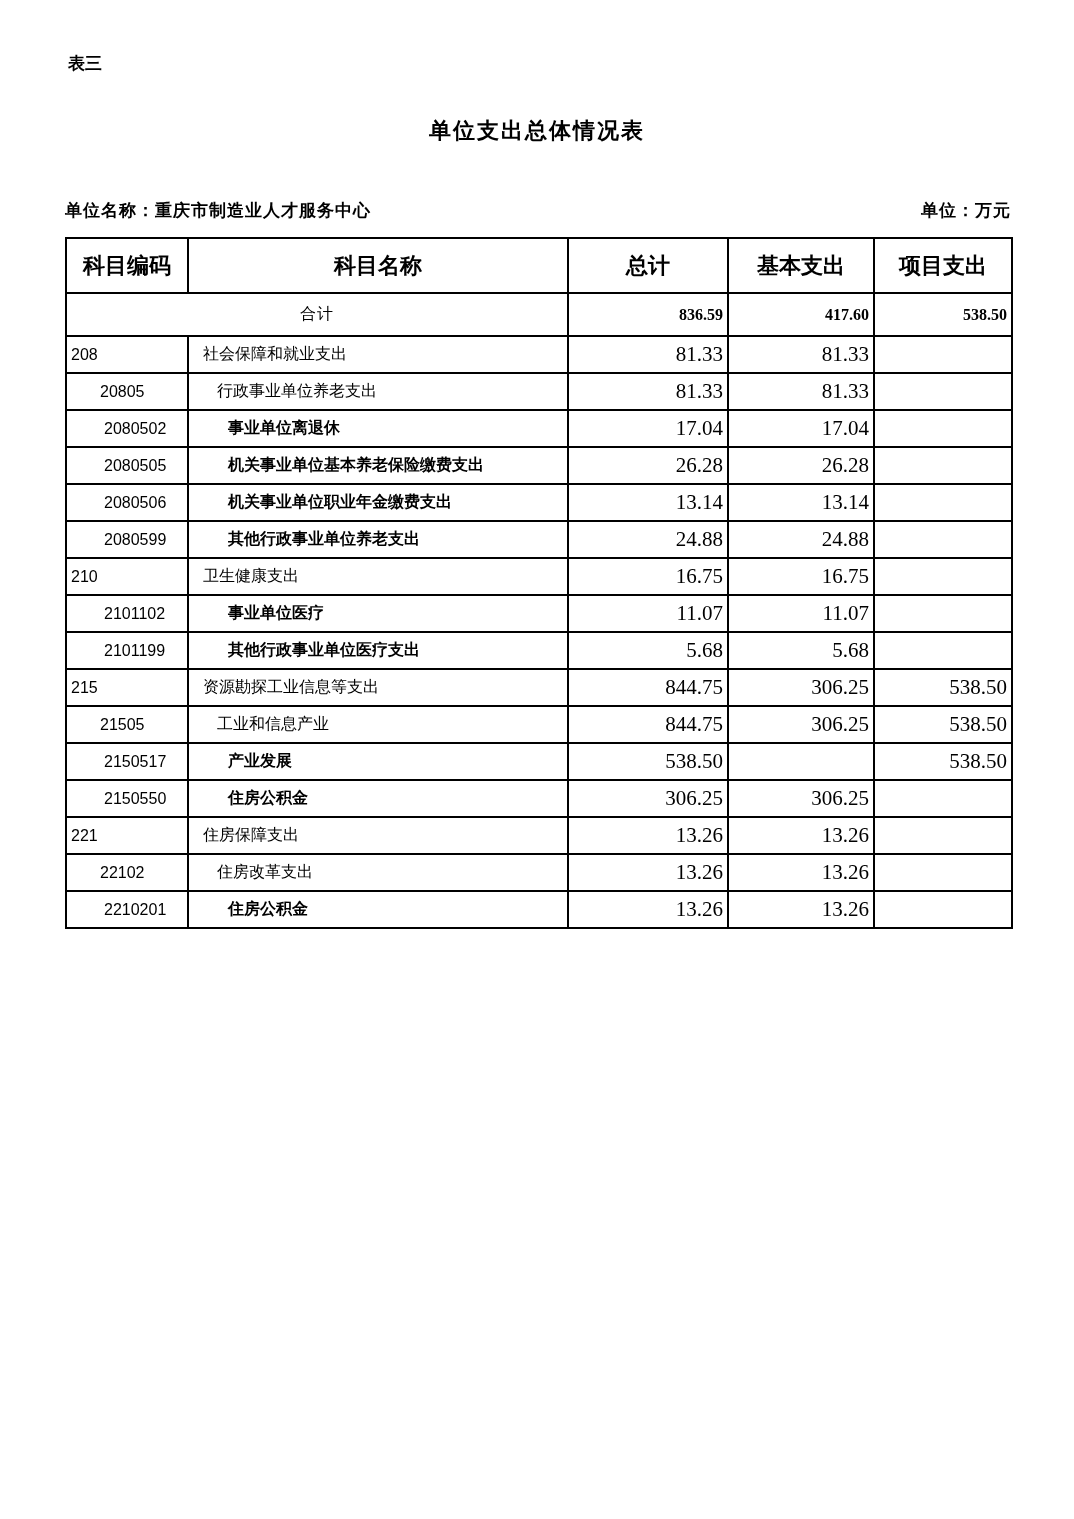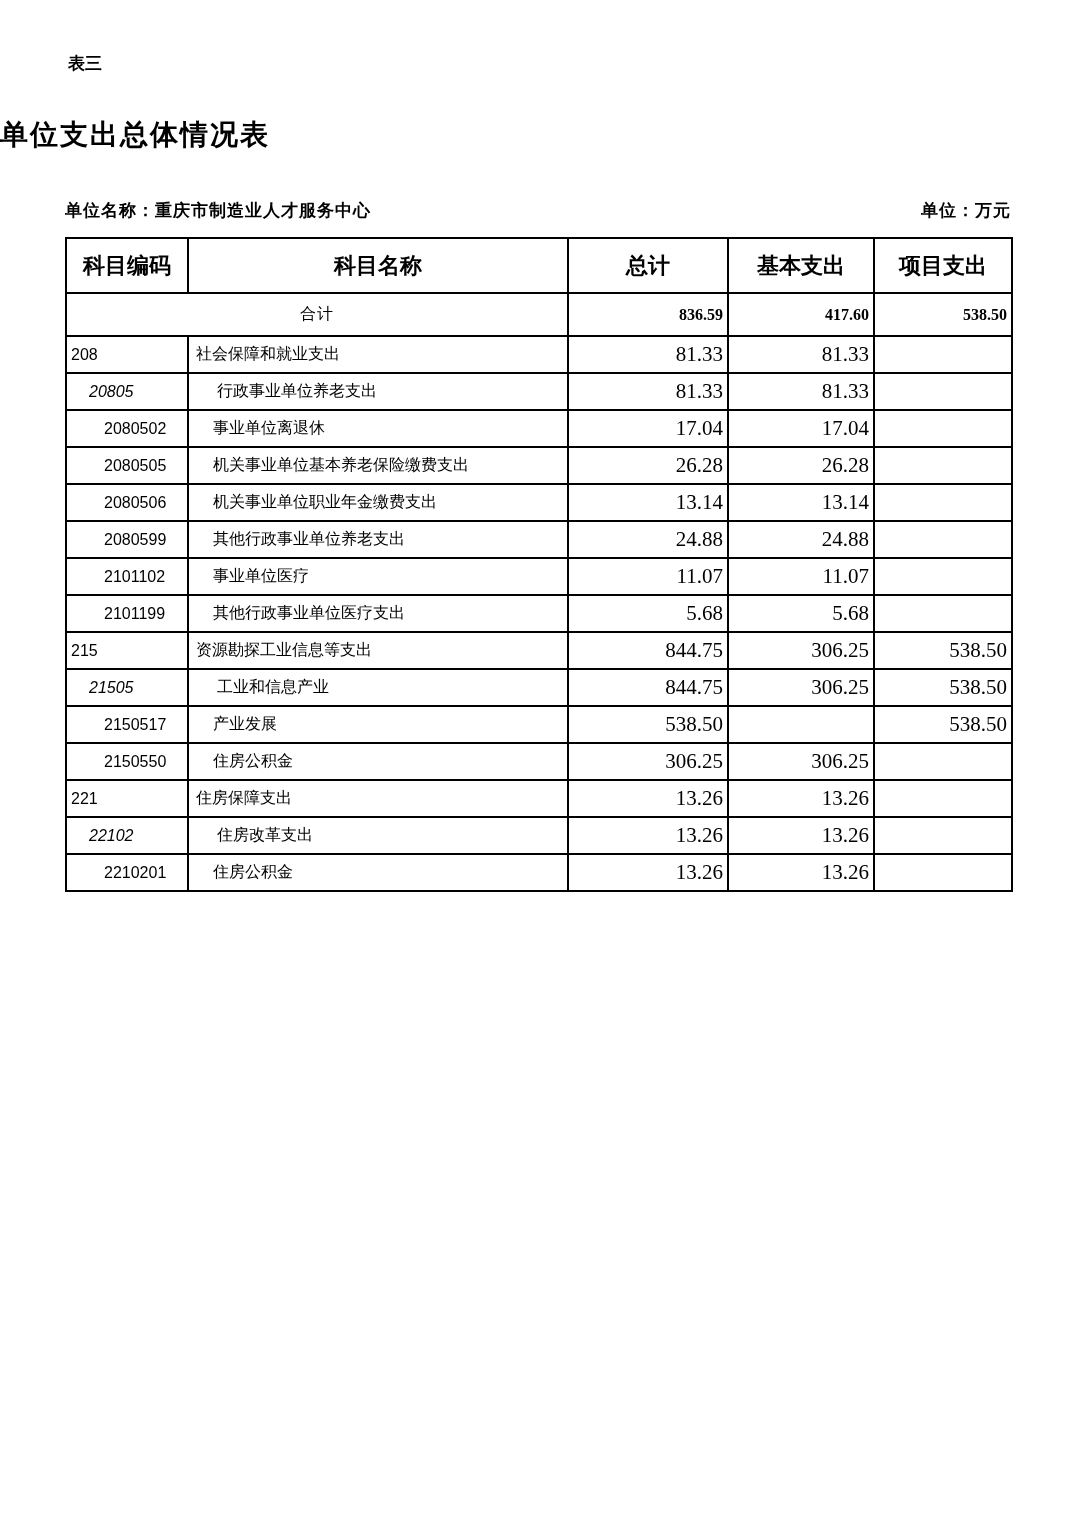--- a/index.html
+++ b/index.html
@@ -9,21 +9,21 @@
     font-family:"Liberation Serif","DejaVu Serif",serif;
     color:#000;
   }
   .corner-label {
     position:absolute; left:68px; top:52px;
     font-family:"Liberation Sans","DejaVu Sans",sans-serif;
     font-weight:bold; font-size:17px;
   }
   .doc-title {
     position:absolute; left:0; top:116px; width:1074px;
-    font-weight:bold; font-size:28px;
+    text-align:center; font-weight:bold; font-size:22px;
     letter-spacing:2px;
     font-family:"Liberation Serif","DejaVu Serif",serif;
   }
   .meta-row {
     position:absolute; left:65px; top:199px; width:946px;
     display:flex; justify-content:space-between; align-items:flex-end;
     font-size:17px; font-weight:bold; letter-spacing:1px;
   }
   table.expenditure {
     position:absolute; left:65px; top:237px; width:946px;
@@ -45,25 +45,25 @@
   td.code {
     font-family:"Liberation Sans","DejaVu Sans",sans-serif;
     font-size:16px; text-align:left;
   }
   td.name { font-size:16px; text-align:left; }
   td.num {
     text-align:right; padding-right:4px; font-size:21px;
     font-family:"Liberation Serif","DejaVu Serif",serif;
   }
   tr.lvl-1 td.code { padding-left:4px; }
-  tr.lvl-2 td.code { padding-left:22px;font-style:italic; }
+  tr.lvl-2 td.code { padding-left:33px; }
   tr.lvl-3 td.code { padding-left:37px; }
-  tr.lvl-1 td.name { padding-left:7px;margin-left:48px; }
+  tr.lvl-1 td.name { padding-left:14px;margin-left:48px; }
   tr.lvl-2 td.name { padding-left:28px; }
-  tr.lvl-3 td.name { padding-left:24px; }
+  tr.lvl-3 td.name { padding-left:39px;font-weight:bold; }
 </style>
 </head>
 <body>
 
 <div class="corner-label">表三</div>
 
 <h1 class="doc-title">单位支出总体情况表</h1>
 
 <div class="meta-row">
   <span>单位名称：重庆市制造业人才服务中心</span>
@@ -129,20 +129,27 @@
     <td class="num">13.14</td>
     <td class="num"></td>
   </tr>
       <tr class="data-row lvl-3">
     <td class="code">2080599</td>
     <td class="name">其他行政事业单位养老支出</td>
     <td class="num">24.88</td>
     <td class="num">24.88</td>
     <td class="num"></td>
   </tr>
+      <tr class="data-row lvl-1">
+    <td class="code">210</td>
+    <td class="name">卫生健康支出</td>
+    <td class="num">16.75</td>
+    <td class="num">16.75</td>
+    <td class="num"></td>
+  </tr>
       <tr class="data-row lvl-3">
     <td class="code">2101102</td>
     <td class="name">事业单位医疗</td>
     <td class="num">11.07</td>
     <td class="num">11.07</td>
     <td class="num"></td>
   </tr>
       <tr class="data-row lvl-3">
     <td class="code">2101199</td>
     <td class="name">其他行政事业单位医疗支出</td>

